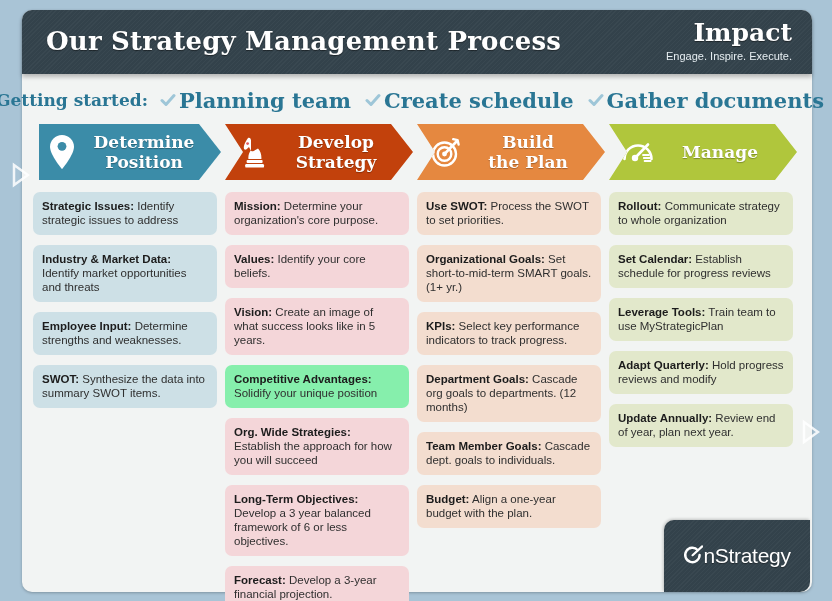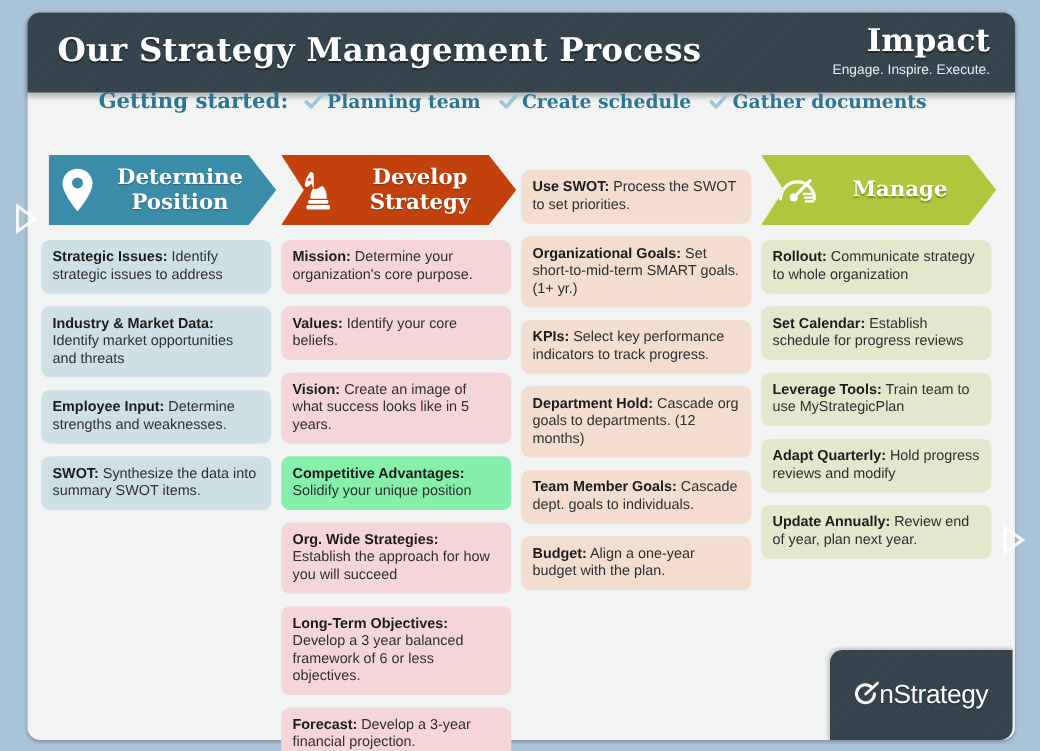--- a/index.html
+++ b/index.html
@@ -72,21 +72,21 @@
     color: #e6edf1;
     font-family: "Liberation Sans", sans-serif;
     font-size: 11px;
     line-height: 14px;
     margin-top: 1px;
   }
 
   
   .getting-row {
     position: absolute;
-    left: 22px; top: 67px;
+    left: 22px; top: 86px;
     width: 790px; height: 28px;
     display: flex;
     align-items: center;
     justify-content: center;
     gap: 0px;
   }
   .getting-label {
     font-family: "DejaVu Serif", serif;
     font-weight: bold;
     font-size: 17px;
@@ -102,21 +102,21 @@
   }
   .check-ico {
     display: inline-block;
     width: 16px; height: 16px;
     margin-right: 3px;
     flex: 0 0 auto;
   }
   .getting-text {
     font-family: "DejaVu Serif", serif;
     font-weight: bold;
-    font-size: 15px;
+    font-size: 21px;
     color: #2a7694;
   }
 
   
   .cols {
     position: absolute;
     left: 33px; top: 124px;
     width: 770px;
     display: flex;
     gap: 0px;
@@ -298,25 +298,37 @@
           <div class="card" style="background:#f4d6d9;"><b>Mission:</b> <span>Determine your organization's core purpose.</span></div>
           <div class="card" style="background:#f4d6d9;"><b>Values:</b> <span>Identify your core beliefs.</span></div>
           <div class="card" style="background:#f4d6d9;"><b>Vision:</b> <span>Create an image of what success looks like in 5 years.</span></div>
           <div class="card" style="background:#86efac;"><b>Competitive Advantages:</b> <span>Solidify your unique position</span></div>
           <div class="card" style="background:#f4d6d9;"><b>Org. Wide Strategies:</b> <span>Establish the approach for how you will succeed</span></div>
           <div class="card" style="background:#f4d6d9;"><b>Long-Term Objectives:</b> <span>Develop a 3 year balanced framework of 6 or less objectives.</span></div>
           <div class="card" style="background:#f4d6d9;"><b>Forecast:</b> <span>Develop a 3-year financial projection.</span></div>
         </div>
       </div>
       <div class="col">
+        <div class="chev" style="background:#e58840;">
+          <span class="chev-icon">
+            <svg width="32" height="36" viewBox="0 0 32 36" style="display:block;">
+              <circle cx="14.5" cy="20" r="11.5" fill="none" stroke="#ffffff" stroke-width="2.4"></circle>
+              <circle cx="14.5" cy="20" r="6.8" fill="none" stroke="#ffffff" stroke-width="2.4"></circle>
+              <circle cx="14.5" cy="20" r="2.4" fill="#ffffff"></circle>
+              <path d="M14.5 20 L27 7" fill="none" stroke="#ffffff" stroke-width="2.6" stroke-linecap="round"></path>
+              <path d="M23.2 5.2 L27.6 6.2 L28.6 10.6" fill="none" stroke="#ffffff" stroke-width="2.4" stroke-linejoin="round" stroke-linecap="round"></path>
+            </svg>
+          </span>
+          <span class="chev-label"><span>Build</span><br><span>the Plan</span></span>
+        </div>
         <div class="cards">
           <div class="card" style="background:#f3ddcf;"><b>Use SWOT:</b> <span>Process the SWOT to set priorities.</span></div>
           <div class="card" style="background:#f3ddcf;"><b>Organizational Goals:</b> <span>Set short-to-mid-term SMART goals. (1+ yr.)</span></div>
           <div class="card" style="background:#f3ddcf;"><b>KPIs:</b> <span>Select key performance indicators to track progress.</span></div>
-          <div class="card" style="background:#f3ddcf;"><b>Department Hold:</b> <span>Cascade org goals to departments. (12 months)</span></div>
+          <div class="card" style="background:#f3ddcf;"><b>Department Goals:</b> <span>Cascade org goals to departments. (12 months)</span></div>
           <div class="card" style="background:#f3ddcf;"><b>Team Member Goals:</b> <span>Cascade dept. goals to individuals.</span></div>
           <div class="card" style="background:#f3ddcf;"><b>Budget:</b> <span>Align a one-year budget with the plan.</span></div>
         </div>
       </div>
       <div class="col">
         <div class="chev" style="background:#b0c63c;">
           <span class="chev-icon">
             <svg width="34" height="34" viewBox="0 0 34 34" style="display:block;">
               <path d="M3.5 24 A13.5 13.5 0 1 1 30.5 24" fill="none" stroke="#ffffff" stroke-width="2.6" stroke-linecap="round"></path>
               <path d="M14.5 22.5 L27 9.5" fill="none" stroke="#ffffff" stroke-width="2.6" stroke-linecap="round"></path>

